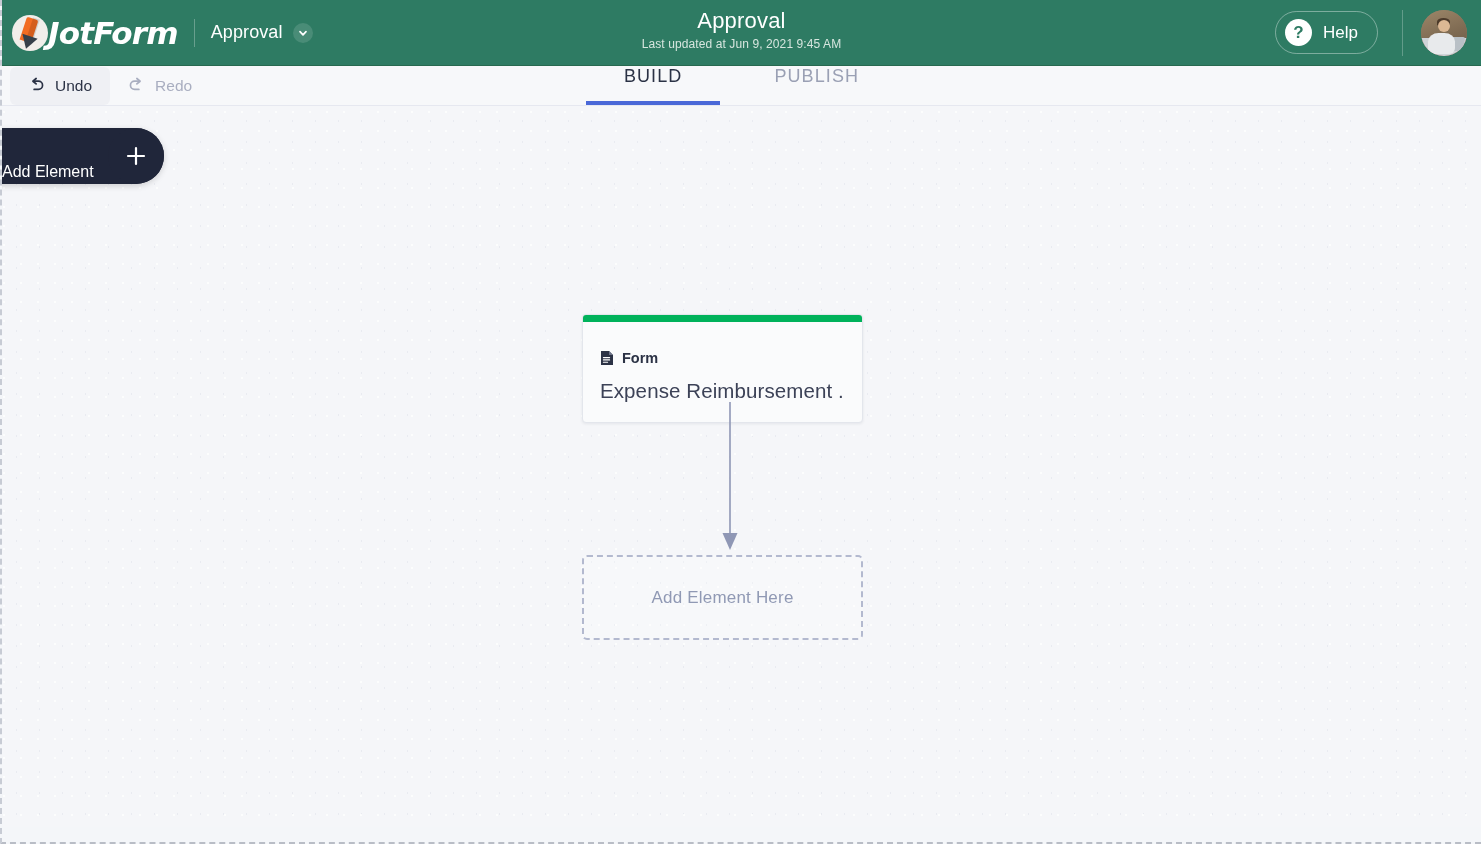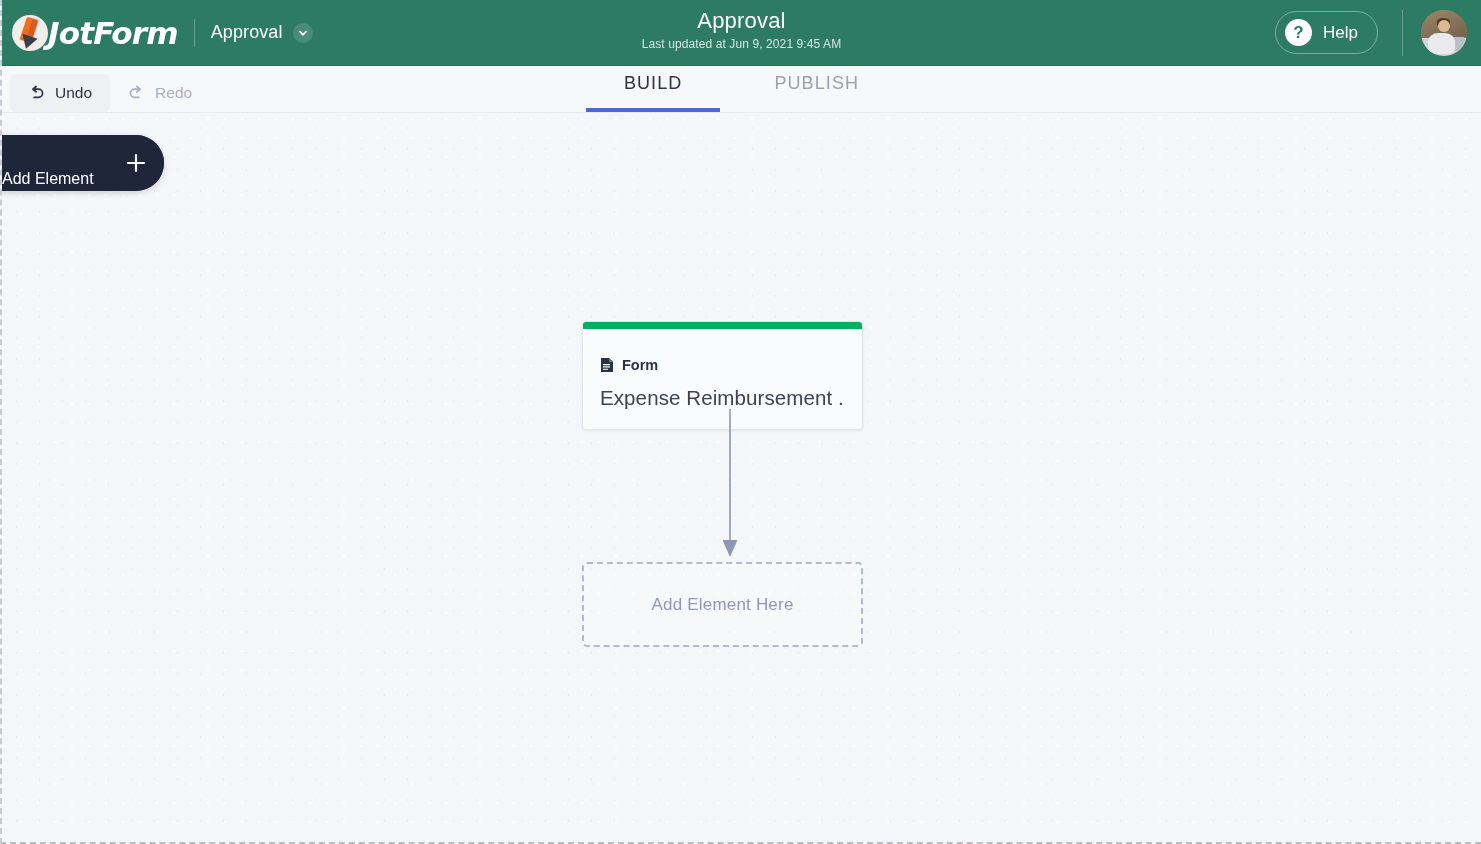--- a/index.html
+++ b/index.html
@@ -209,25 +209,25 @@
     position: absolute; right: 6%; bottom: 10%;
     width: 38%; height: 30%;
     background: #b9c0c6;
     transform: skewX(-10deg);
     border-radius: 2px;
   }
 
   
   .toolbar {
     position: relative;
-    height: 47px;
+    height: 40px;
     background: #f7f8fa;
     border-bottom: 1px solid #e6e8f0;
     display: flex;
-    align-items: flex-end;
+    align-items: center;
     padding-left: 8px;
   }
 
   .undo-btn, .redo-btn {
     display: flex;
     align-items: center;
     gap: 10px;
     height: 38px;
     padding: 0 18px;
     border-radius: 6px;

